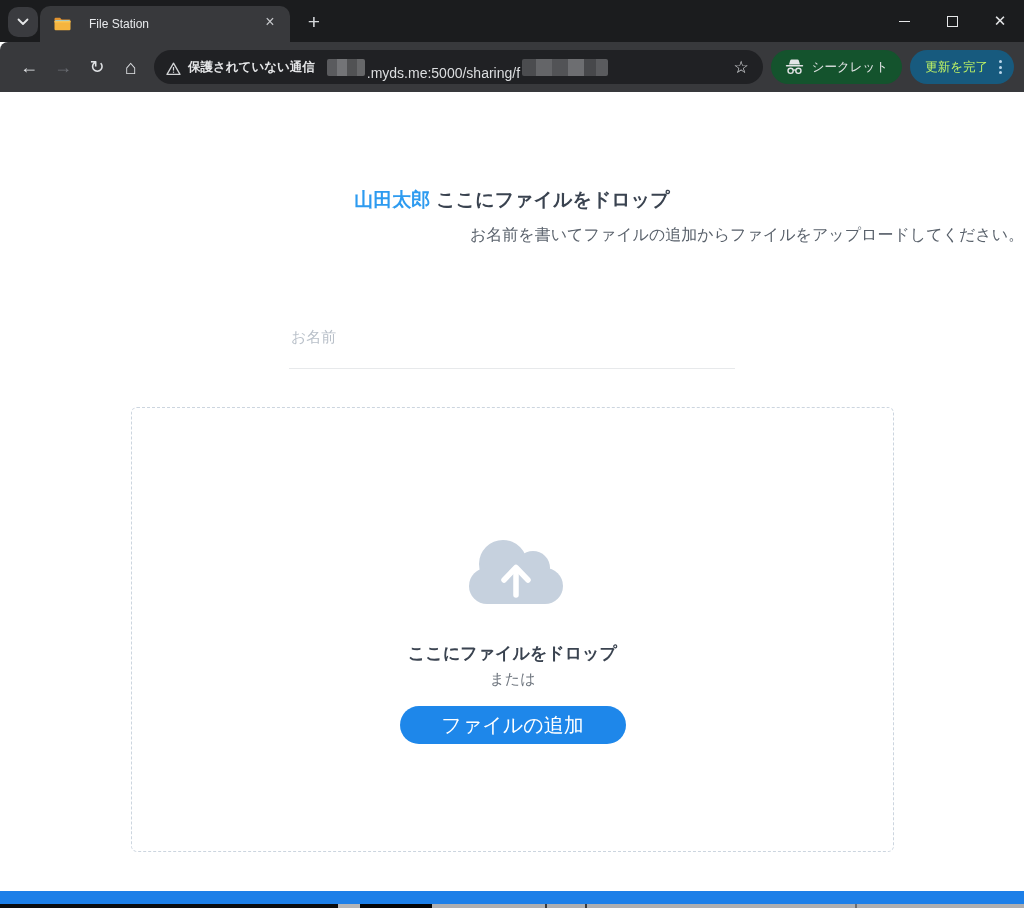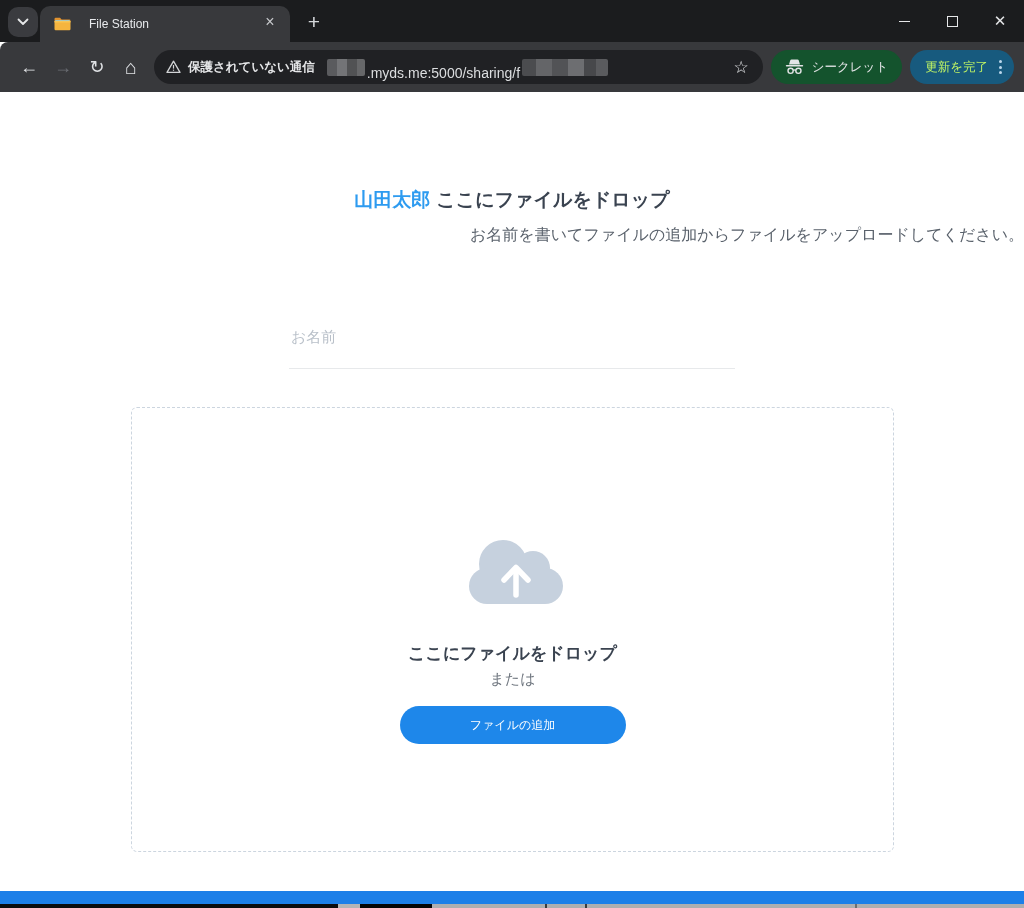--- a/index.html
+++ b/index.html
@@ -28,21 +28,21 @@
 
   
   .toolbar { height:50px; background:#38393c; border-radius:8px 0 0 0; display:flex; align-items:center;
     padding:0 10px 0 12px; flex:0 0 auto; position:relative; }
   .nav-btn { width:34px; height:34px; display:flex; align-items:center; justify-content:center;
     border-radius:50%; font-size:18px; color:#dfe1e4; cursor:pointer; flex:0 0 auto; }
   .nav-btn.disabled { color:#6b6e74; }
   .nav-home { font-size:20px; }
   .omnibox { height:34px; background:#202124; border-radius:17px; flex:1 1 auto;
     display:flex; align-items:center; padding:0 12px 0 12px; margin:0 8px 0 6px; min-width:0; cursor:text; }
-  .sec-chip { display:flex; align-items:center; gap:7px; flex:0 0 auto; }
+  .sec-chip { display:flex; align-items:flex-end; gap:7px; flex:0 0 auto; }
   .sec-text { color:#e5e6e8; font-size:12.5px; font-weight:bold; white-space:nowrap; }
   .mosaic { height:17px; border-radius:2px; margin:0 2px; flex:0 0 auto; filter:blur(0.5px); }
   .mosaic-1 { width:38px; margin-left:12px;
     background:linear-gradient(90deg,#5a5b5e 0 10px,#737477 10px 20px,#515254 20px 30px,#666769 30px 38px); }
   .mosaic-2 { width:86px;
     background:linear-gradient(90deg,#4b4c4f 0 14px,#646568 14px 30px,#525356 30px 46px,#6d6e71 46px 62px,#47484b 62px 74px,#5a5b5e 74px 86px); }
   .url-text { color:#dcdee0; font-size:14px; white-space:nowrap; flex:0 0 auto;margin-top:12px; }
   .omni-spacer { flex:1 1 auto; }
   .star-btn { color:#e4e6e8; font-size:17px; flex:0 0 auto; cursor:pointer; padding:2px; }
   .incog-chip { height:34px; background:#14532d; border-radius:17px; display:flex; align-items:center;
@@ -66,21 +66,21 @@
   .name-field { width:100%; height:100%; border:none; outline:none; background:transparent;
     font-size:15px; color:#4d7c0f; padding:0 2px 10px 2px; font-family:inherit; }
   .name-field::placeholder { color:#b9c0c9; opacity:1; }
 
   .dropzone { position:absolute; top:315px; left:131px; width:763px; height:445px;
     border:1px dashed #ccd5df; border-radius:6px; display:flex; flex-direction:column; align-items:center; }
   .cloud-wrap { margin-top:128px; width:104px; height:68px; }
   .drop-text { margin-top:40px; font-size:17px; font-weight:bold; color:#3a4350; line-height:20px; }
   .or-text { margin-top:6px; font-size:15px; color:#6e757e; line-height:18px; }
   .add-files-btn { margin-top:18px; width:226px; height:38px; border:none; border-radius:19px;
-    background:#1e87ea; color:#ffffff; font-size:12px; font-family:inherit; cursor:pointer; }
+    background:#1e87ea; color:#ffffff; font-size:20px; font-family:inherit; cursor:pointer; }
 
   
   .footer-bar { height:13px; background:#1d7fe8; flex:0 0 auto; }
   .bottom-sliver { height:4px; flex:0 0 auto;
     background:linear-gradient(90deg,
       #0b0c0e 0 338px, #b4b4b6 338px 360px, #050506 360px 432px,
       #aeaeb0 432px 545px, #3c3c3e 545px 547px, #aeaeb0 547px 585px,
       #3c3c3e 585px 587px, #aeaeb0 587px 855px, #6e6e70 855px 857px, #aeaeb0 857px 1024px); }
 
   svg { display:block; }

